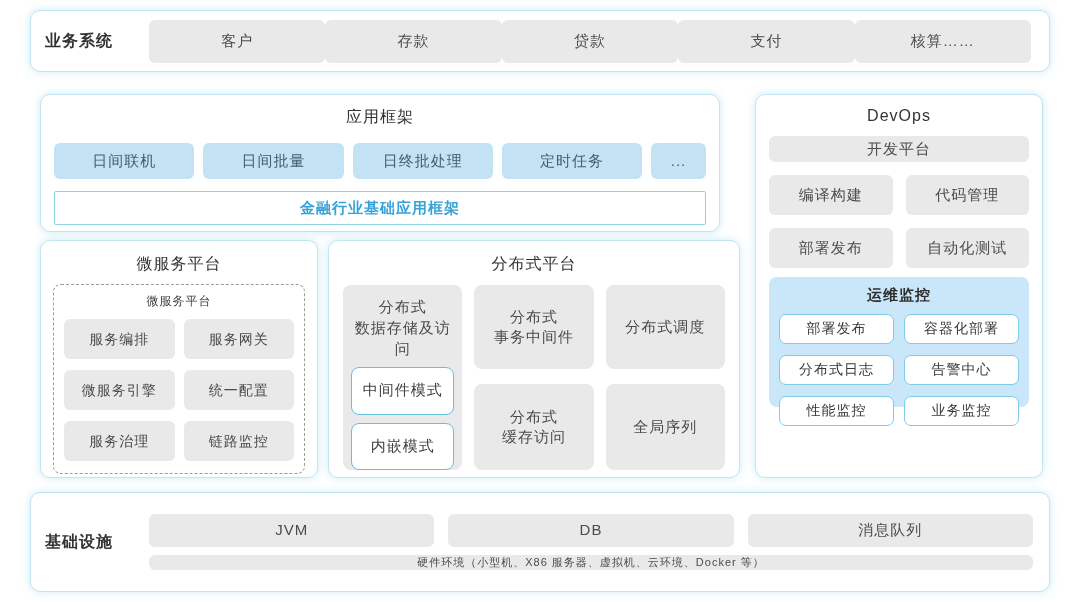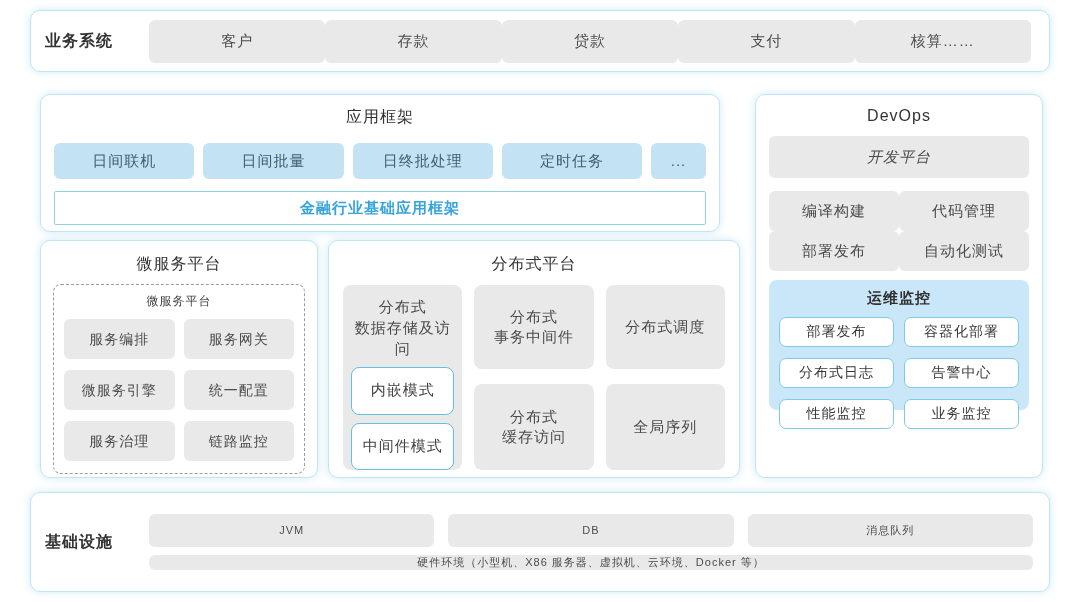--- a/index.html
+++ b/index.html
@@ -62,24 +62,24 @@
   .base-framework {
     margin-top: 12px; height: 34px;
     border: 1px solid #8fd2e2; border-radius: 2px;
     background: #ffffff;
     display: flex; align-items: center; justify-content: center;
     color: #36a3d9; font-size: 15px; font-weight: 700; letter-spacing: 1px;
   }
 
   
   #sec-devops { left: 755px; top: 94px; width: 288px; height: 384px; padding: 12px 13px 0 13px; }
-  #sec-devops .dev-platform { height: 42px; margin-top: 11px; font-style: italic; }
+  #sec-devops .dev-platform { height: 26px; margin-top: 11px; }
   #sec-devops .tools {
     display: grid; grid-template-columns: 1fr 1fr;
-    margin-top: 13px;
+    gap: 13px; margin-top: 13px;
   }
   #sec-devops .tools .btn { height: 40px; }
   .ops-panel {
     margin-top: 9px; height: 130px;
     background: #c9e7f8; border-radius: 8px;
     padding: 9px 10px 0 10px;
   }
   .ops-panel .ops-title {
     text-align: center; font-size: 15px; font-weight: 700;
     color: #2f2f2f; letter-spacing: 1px;
@@ -136,21 +136,21 @@
     font-size: 15px; color: #424242; letter-spacing: 1px;
   }
 
   
   #sec-infra {
     left: 30px; top: 492px; width: 1020px; height: 100px;
     display: flex; align-items: center; padding: 0 16px 0 14px;
   }
   #sec-infra .infra-body { flex: 1; display: flex; flex-direction: column; gap: 8px; }
   #sec-infra .row { display: flex; gap: 14px; }
-  #sec-infra .btn { flex: 1; height: 33px; font-size: 11px; }
+  #sec-infra .btn { flex: 1; height: 33px; font-size: 15px; }
   #sec-infra .hardware { height: 33px; font-size: 11px; }
 </style>
 </head>
 <body>
 
 <div class="page">
 
   <div class="container" id="sec-business">
     <div class="side-label">业务系统</div>
     <div class="row">
@@ -210,22 +210,22 @@
       </div>
     </div>
   </div>
 
   <div class="container" id="sec-dist">
     <div class="section-title">分布式平台</div>
     <div class="dist-grid">
       <div class="storage-box">
         <div class="storage-label">分布式
 数据存储及访问</div>
+        <div class="mode-box">中间件模式</div>
         <div class="mode-box">内嵌模式</div>
-        <div class="mode-box">中间件模式</div>
       </div>
       <div class="btn btn-gray dist-cell">分布式
 事务中间件</div>
       <div class="btn btn-gray dist-cell">分布式调度</div>
       <div class="btn btn-gray dist-cell">分布式
 缓存访问</div>
       <div class="btn btn-gray dist-cell">全局序列</div>
     </div>
   </div>
 

